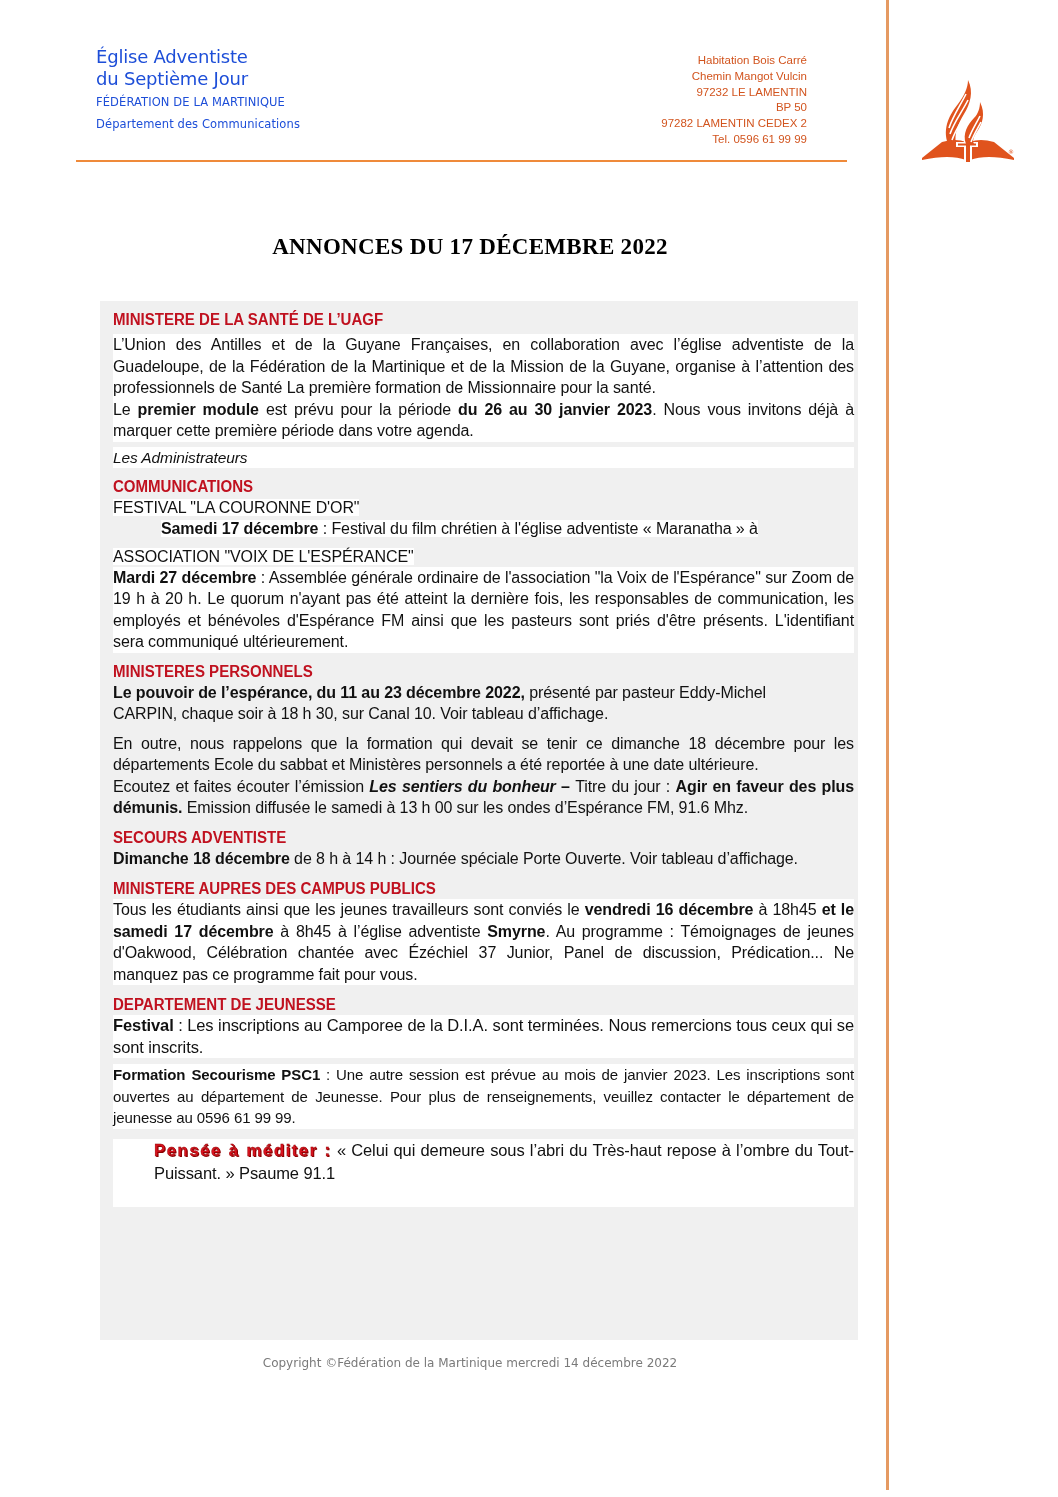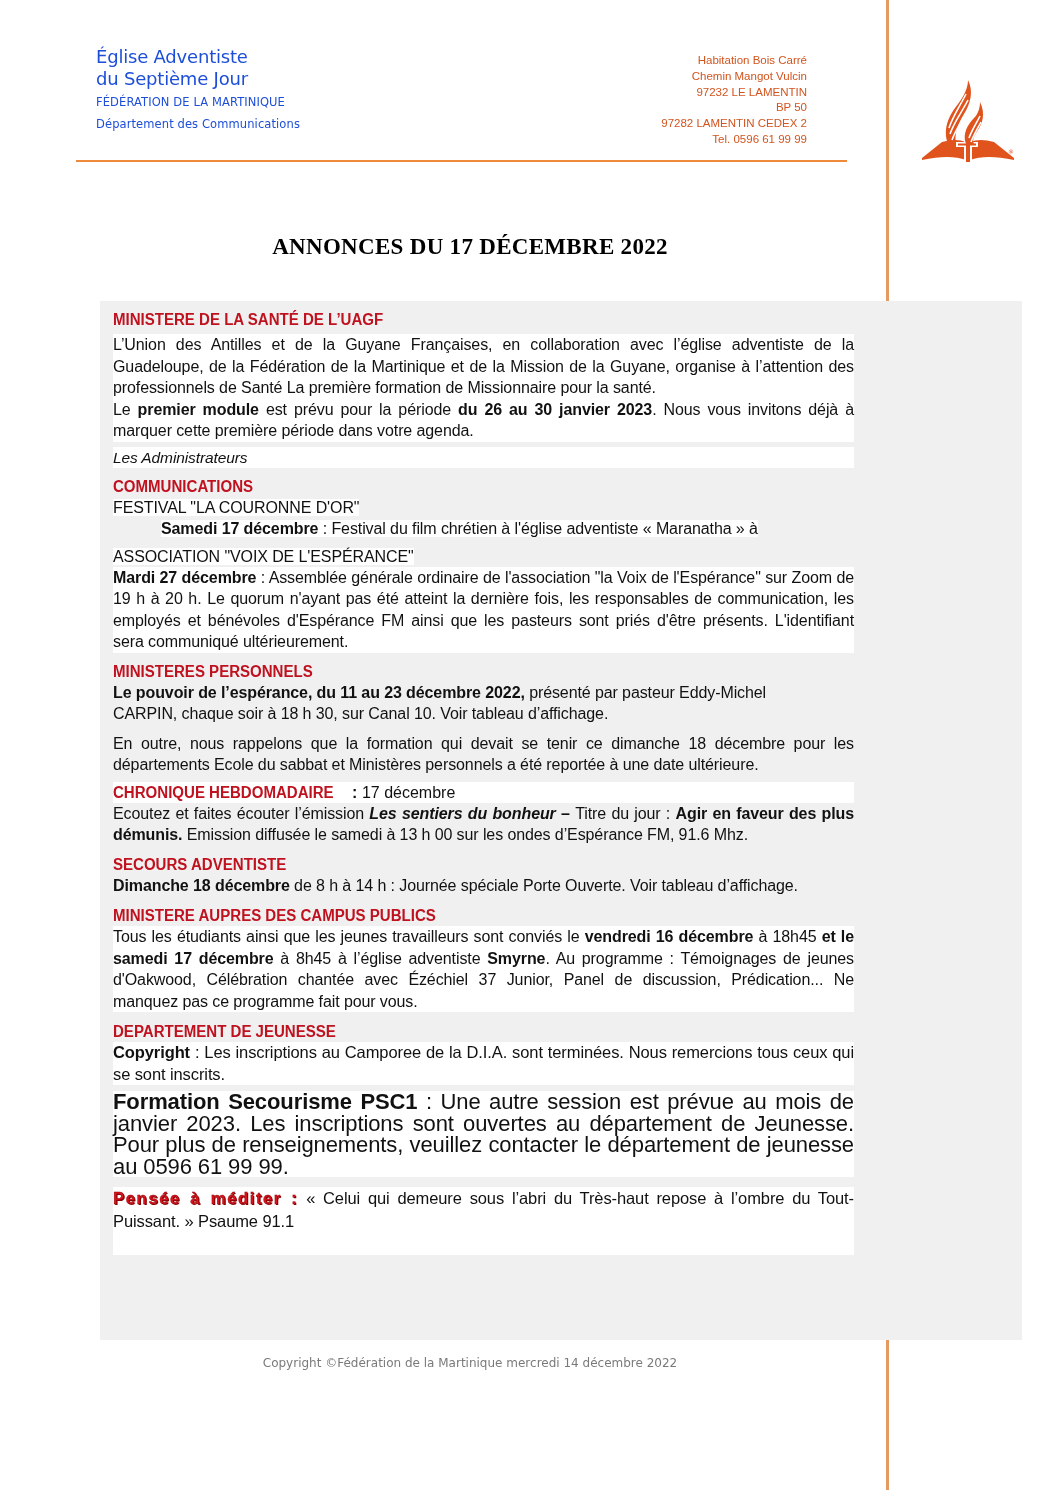--- a/index.html
+++ b/index.html
@@ -16,21 +16,21 @@
 
   .address { position: absolute; right: 251px; top: 53px; text-align: right; color: #d2541e; font-size: 11.5px; line-height: 15.8px; }
 
   .header-rule { position: absolute; left: 76px; top: 160px; width: 771px; height: 2px; background: #ef8a3a; }
   .side-rule { position: absolute; left: 886px; top: 0; width: 3px; height: 1490px; background: #e59a62; }
 
   .logo { position: absolute; left: 920px; top: 78px; width: 96px; height: 86px; }
 
   .title { position: absolute; left: 0; width: 940px; top: 234px; text-align: center; font-size: 23px; font-weight: bold; letter-spacing: 0.3px; color: #000; font-family: Liberation Serif, serif; }
 
-  .panel { position: absolute; left: 100px; top: 301px; width: 922px; height: 1039px; background: #f0f0f0; }
+  .panel { position: absolute; left: 100px; top: 301px; width: 758px; height: 1039px; background: #f0f0f0; }
   .panel-inner { position: absolute; left: 13px; top: 8px; width: 741px; }
 
   .sec-title { color: #c0111f; font-weight: bold; font-size: 16px; line-height: 21px; transform: scaleX(0.94); transform-origin: left; white-space: nowrap; }
   .p { font-size: 16px; line-height: 21.5px; text-align: justify; letter-spacing: -0.1px; }
   .w { background: #ffffff; }
   .subhead { font-size: 16px; line-height: 21px; letter-spacing: -0.1px; }
   .it { font-style: italic; }
   b { font-weight: bold; }
   .gap6 { height: 6px; }
   .gap8 { height: 8px; }
@@ -111,46 +111,43 @@
       <b>Mardi 27 décembre</b><span> : Assemblée générale ordinaire de l'association "la Voix de l'Espérance" sur Zoom de 19 h à 20 h. Le quorum n'ayant pas été atteint la dernière fois, les responsables de communication, les employés et bénévoles d'Espérance FM ainsi que les pasteurs sont priés d'être présents. L'identifiant sera communiqué ultérieurement.</span>
     </div>
 
     <div class="sec-title" style="margin-top:8px;">MINISTERES PERSONNELS</div>
     <div class="p" style="text-align:left; padding-right:40px;">
       <b>Le pouvoir de l’espérance, du 11 au 23  décembre 2022,</b><span> présenté par pasteur Eddy-Michel CARPIN, chaque soir à 18 h 30, sur Canal 10. Voir tableau d’affichage.</span>
     </div>
     <div class="gap8"></div>
     <div class="p">En outre, nous rappelons que la formation qui devait se tenir ce dimanche 18 décembre pour les départements Ecole du sabbat et Ministères personnels a été reportée à une date ultérieure.</div>
 
-    <div class="w" style="margin-top:6px;">
-      <span class="sec-title" style="display:inline-block;">CHRONIQUE HEBDOMADAIRE</span><b style="font-size:16px;"> : </b><span style="font-size:16px;">17 décembre</span>
-    </div>
     <div class="p">
       <span>Ecoutez et faites écouter l’émission </span><b class="it">Les sentiers du bonheur</b><b> – </b><span>Titre du jour : </span><b>Agir en faveur des plus démunis.</b><span>  Emission diffusée le samedi à 13 h 00 sur les ondes d’Espérance FM, 91.6 Mhz.</span>
     </div>
 
     <div class="sec-title" style="margin-top:8px;">SECOURS ADVENTISTE</div>
     <div class="p">
       <b>Dimanche 18 décembre</b><span> de 8 h à 14 h : Journée spéciale Porte Ouverte. Voir tableau d’affichage.</span>
     </div>
 
     <div class="sec-title" style="margin-top:9px;">MINISTERE AUPRES DES CAMPUS PUBLICS</div>
     <div class="p w">
       <span>Tous les étudiants ainsi que les jeunes travailleurs sont conviés le </span><b>vendredi 16 décembre</b><span> à 18h45 </span><b>et le samedi 17 décembre</b><span> à 8h45 à l’église adventiste </span><b>Smyrne</b><span>.  Au programme : Témoignages de jeunes d'Oakwood, Célébration chantée avec Ézéchiel 37 Junior, Panel de discussion, Prédication... Ne manquez pas ce programme fait pour vous.</span>
     </div>
 
     <div class="sec-title" style="margin-top:9px;">DEPARTEMENT DE JEUNESSE</div>
     <div class="p w" style="font-size:16.5px;">
-      <b>Copyright</b><span> : Les inscriptions au Camporee de la D.I.A. sont terminées.  Nous remercions tous ceux qui se sont inscrits.</span>
+      <b>Festival</b><span> : Les inscriptions au Camporee de la D.I.A. sont terminées.  Nous remercions tous ceux qui se sont inscrits.</span>
     </div>
     <div class="gap6"></div>
-    <div class="p w" style="font-size:22px;">
+    <div class="p w" style="font-size:15px;">
       <b>Formation Secourisme PSC1</b><span> : Une autre session est prévue au mois de janvier 2023. Les inscriptions sont ouvertes au département de Jeunesse. Pour plus de renseignements, veuillez contacter le département de jeunesse au 0596 61 99 99.</span>
     </div>
 
-    <div class="p w" style="margin-top:10px; font-size:16.5px; line-height:23px; padding-bottom:22px;">
+    <div class="p w" style="margin-top:10px; font-size:16.5px; line-height:23px; padding-bottom:22px;padding-left:41px;">
       <span class="pensee">Pensée à méditer :</span><span> « Celui qui demeure sous l’abri du Très-haut repose à l’ombre du Tout-Puissant. » Psaume 91.1</span>
     </div>
 
   </div>
 </div>
 
 <div class="footer">Copyright ©Fédération de la Martinique mercredi 14 décembre 2022</div>
 
 </body></html>

